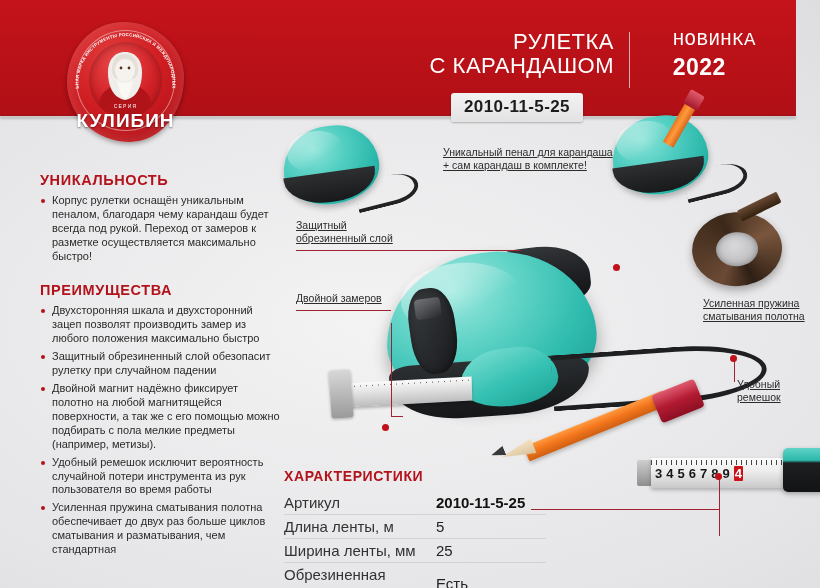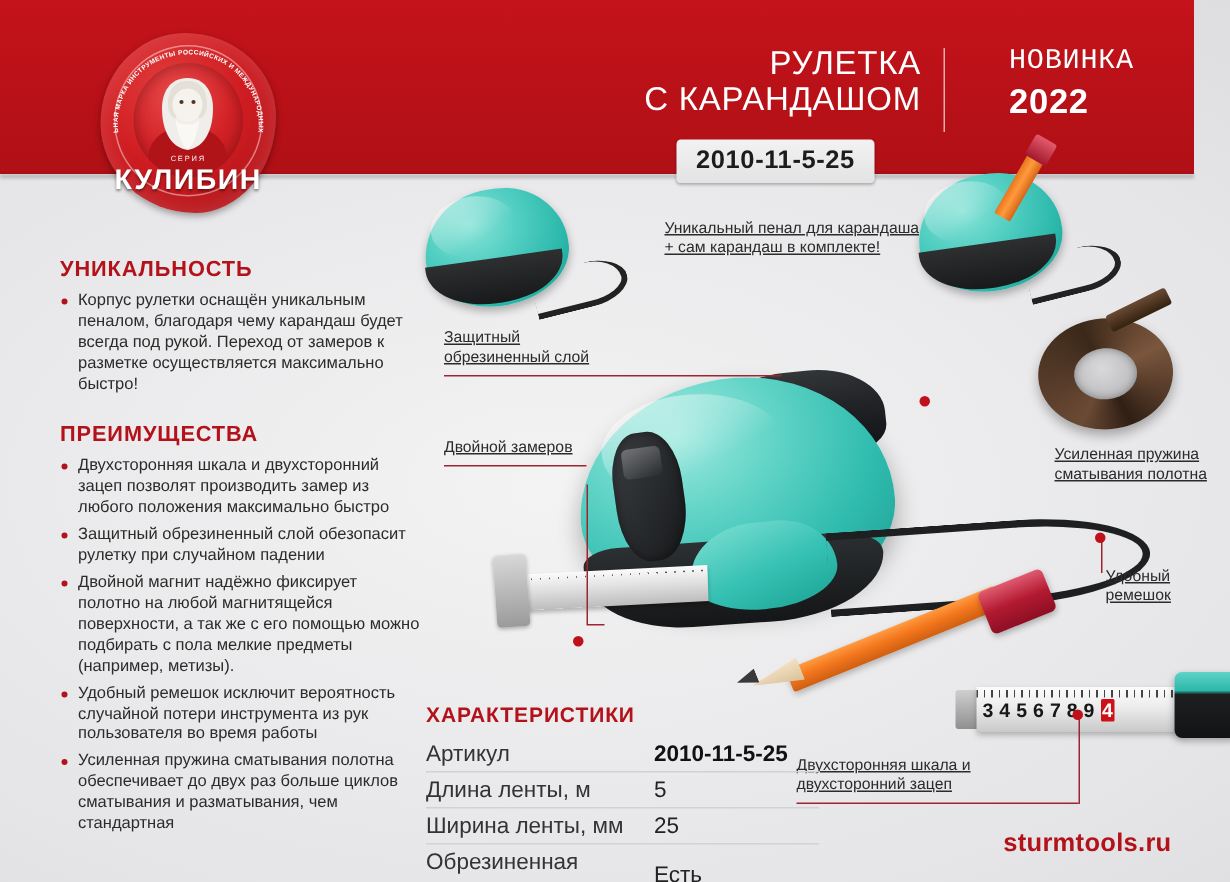--- a/index.html
+++ b/index.html
@@ -430,21 +430,20 @@
     <div>Усиленная пружина сматывания полотна</div>
   </div>
 
   <div class="callout co-strap">
     <div>Удобный ремешок</div>
   </div>
   <div class="ln" style="left:734px;top:360px;width:1px;height:22px;"></div>
   <div class="dot" style="left:730px;top:355px;"></div>
 
   <div class="callout co-scale">
-    <div>Двухсторонняя шкала и двухсторонний зацеп</div>
     <div class="rule"></div>
   </div>
   <div class="ln" style="left:719px;top:478px;width:1px;height:58px;"></div>
   <div class="dot" style="left:715px;top:473px;"></div>
 
   <div class="spec">
     <div class="spec-title">ХАРАКТЕРИСТИКИ</div>
     <table class="spec-table">
       <tbody>
         <tr>
@@ -464,15 +463,14 @@
           <td class="v">Есть</td>
         </tr>
         <tr>
           <td class="k">Вес, кг</td>
           <td class="v">0,267 кг</td>
         </tr>
       </tbody>
     </table>
   </div>
 
-  <div class="site">sturmtools.ru</div>
 
 </div>
 
 </body></html>

